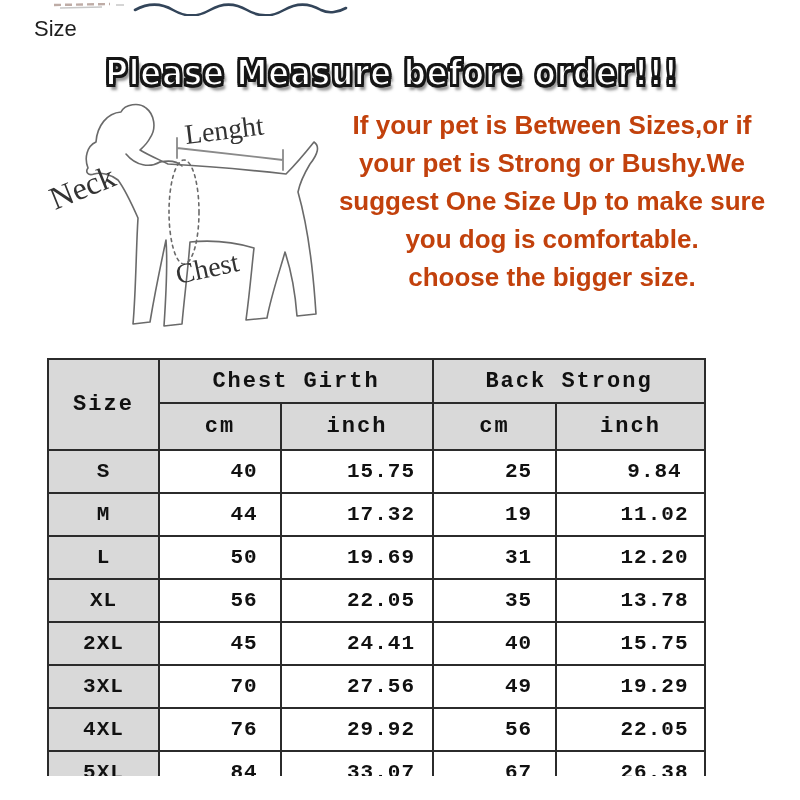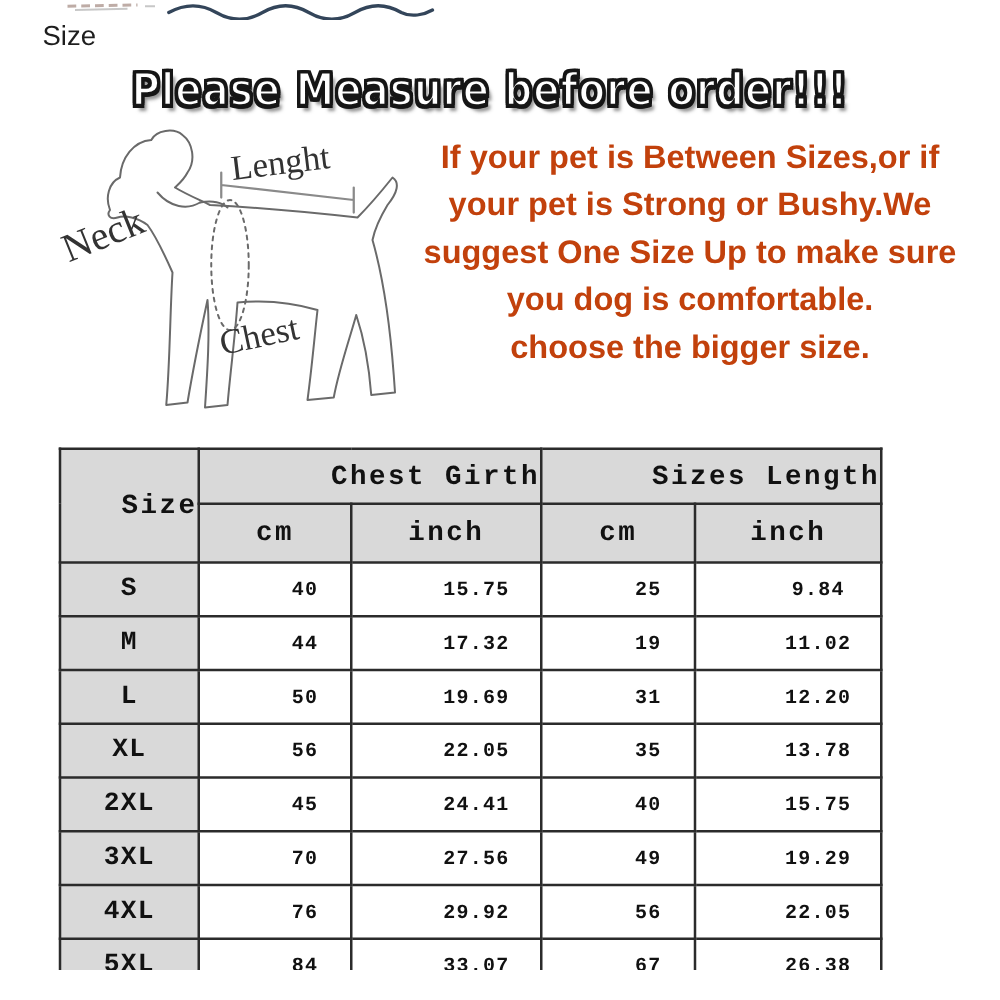--- a/index.html
+++ b/index.html
@@ -33,25 +33,25 @@
   
   .advice{position:absolute;left:318px;top:106px;width:468px;text-align:center;
           font-size:26px;font-weight:bold;line-height:38px;color:#DE6E3E;}
   .advice div{white-space:nowrap;}
 
   
   table.size-table{position:absolute;left:47px;top:358px;width:657px;border-collapse:collapse;
           table-layout:fixed;font-family:"Liberation Mono",monospace;font-weight:bold;color:#111;}
   .size-table th,.size-table td{border:2px solid #2b2b2b;text-align:center;vertical-align:middle;padding:0;}
   .size-table thead th{background:#d9d9d9;font-size:22px;letter-spacing:2px;}
-  .size-table thead tr.r1 th{height:42px;text-align:right;}
+  .size-table thead tr.r1 th{height:42px;}
   .size-table thead tr.r2 th{height:45px;}
   .size-table tbody th{background:#d9d9d9;font-size:21px;letter-spacing:1px;}
   .size-table tbody tr{height:43px;}
-  .size-table td{background:#fff;font-size:16px;letter-spacing:1px;padding-left:48px;}
+  .size-table td{background:#fff;font-size:21px;letter-spacing:1px;padding-left:48px;}
 </style>
 </head>
 <body>
 
 <div class="canvas">
 
   <svg class="smudge" viewBox="0 0 78 10">
     <path d="M2,4 L58,3" stroke="#8a6a5f" stroke-width="2.4" stroke-dasharray="7,4" fill="none"></path>
     <path d="M8,7 L50,6 M64,4 L72,4" stroke="#9a9a9a" stroke-width="1.6" fill="none"></path>
   </svg>
@@ -121,21 +121,21 @@
       <col style="width:111px">
         <col style="width:122px">
         <col style="width:152px">
       <col style="width:123px">
         <col style="width:149px">
     </colgroup>
     <thead>
       <tr class="r1">
         <th rowspan="2">Size</th>
         <th colspan="2">Chest Girth</th>
-        <th colspan="2">Sizes Length</th>
+        <th colspan="2">Back Strong</th>
       </tr>
       <tr class="r2">
         <th>cm</th>
         <th>inch</th>
         <th>cm</th>
         <th>inch</th>
       </tr>
     </thead>
     <tbody>
       <tr>

